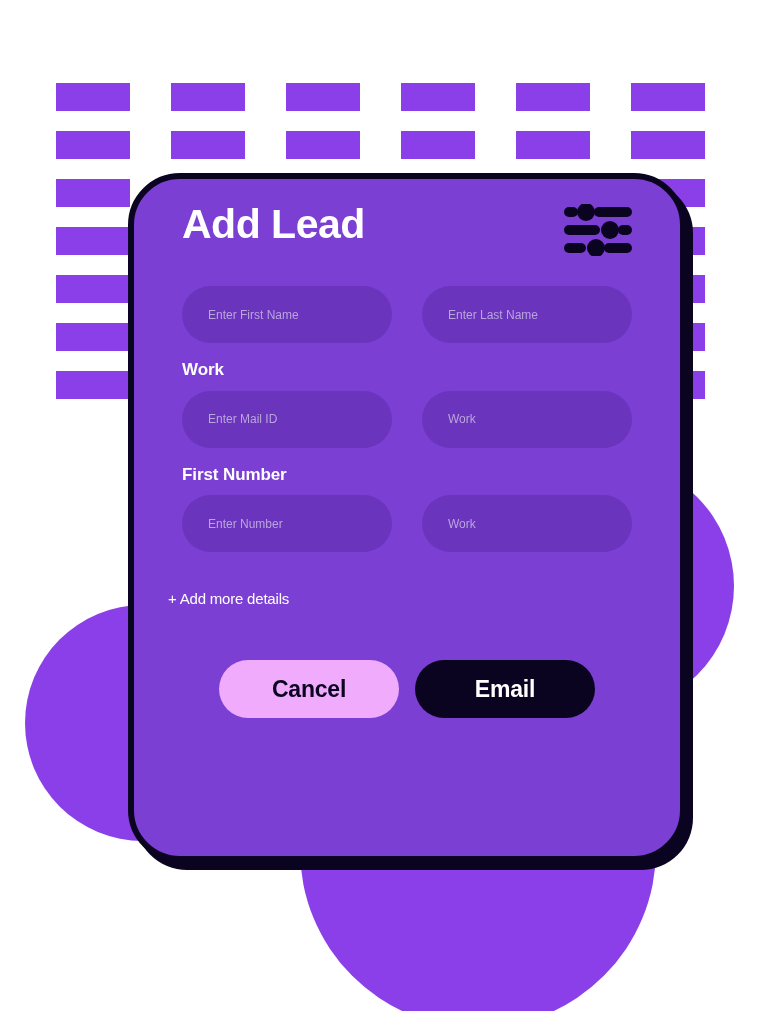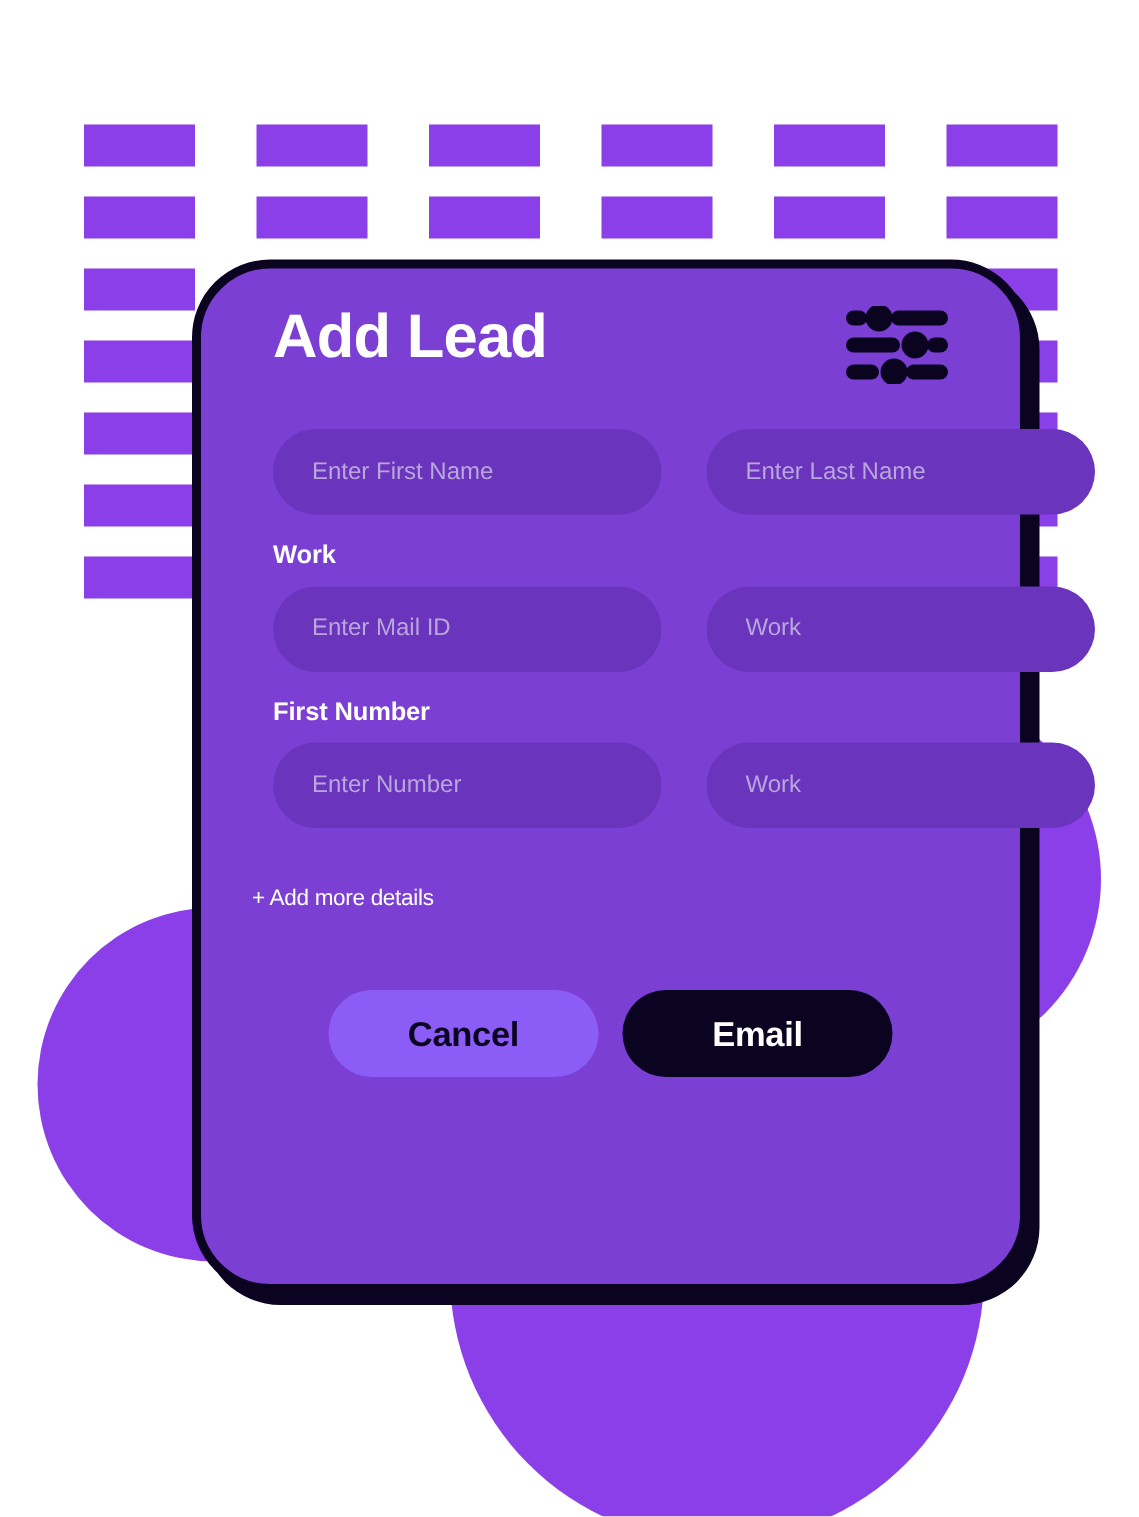--- a/index.html
+++ b/index.html
@@ -112,21 +112,21 @@
   }
   .text-input {
     flex: 1 1 0;
     height: 57px;
     box-sizing: border-box;
     background: #6b34bd;
     border: none;
     border-radius: 30px;
     color: #86efac;
     font-family: "Liberation Sans", sans-serif;
-    font-size: 16px;
+    font-size: 12px;
     padding: 0 26px;
     outline: none;
   }
   .text-input::placeholder {
     color: #b9a6dd;
     opacity: 1;
   }
 
   
   .add-more {
@@ -152,21 +152,21 @@
     min-width: 180px;
     border: none;
     border-radius: 30px;
     font-family: "Liberation Sans", sans-serif;
     font-size: 23px;
     font-weight: bold;
     letter-spacing: -0.2px;
     cursor: pointer;
     padding: 0 28px;
   }
-  .btn-cancel { background: #8b5cf6; color: #0b0421; }
+  .btn-cancel { background: #f0abfc; color: #0b0421; }
   .btn-save   { background: #0b0421; color: #ffffff; }
 </style>
 </head>
 <body>
 
 <div id="stage">
 
   <div class="bg-pattern">
       <div class="brick" style="left: 56px; top: 83px; width: 74px; height: 28px; background: rgb(139, 63, 232);"></div>
       <div class="brick" style="left: 171px; top: 83px; width: 74px; height: 28px; background: rgb(139, 63, 232);"></div>

